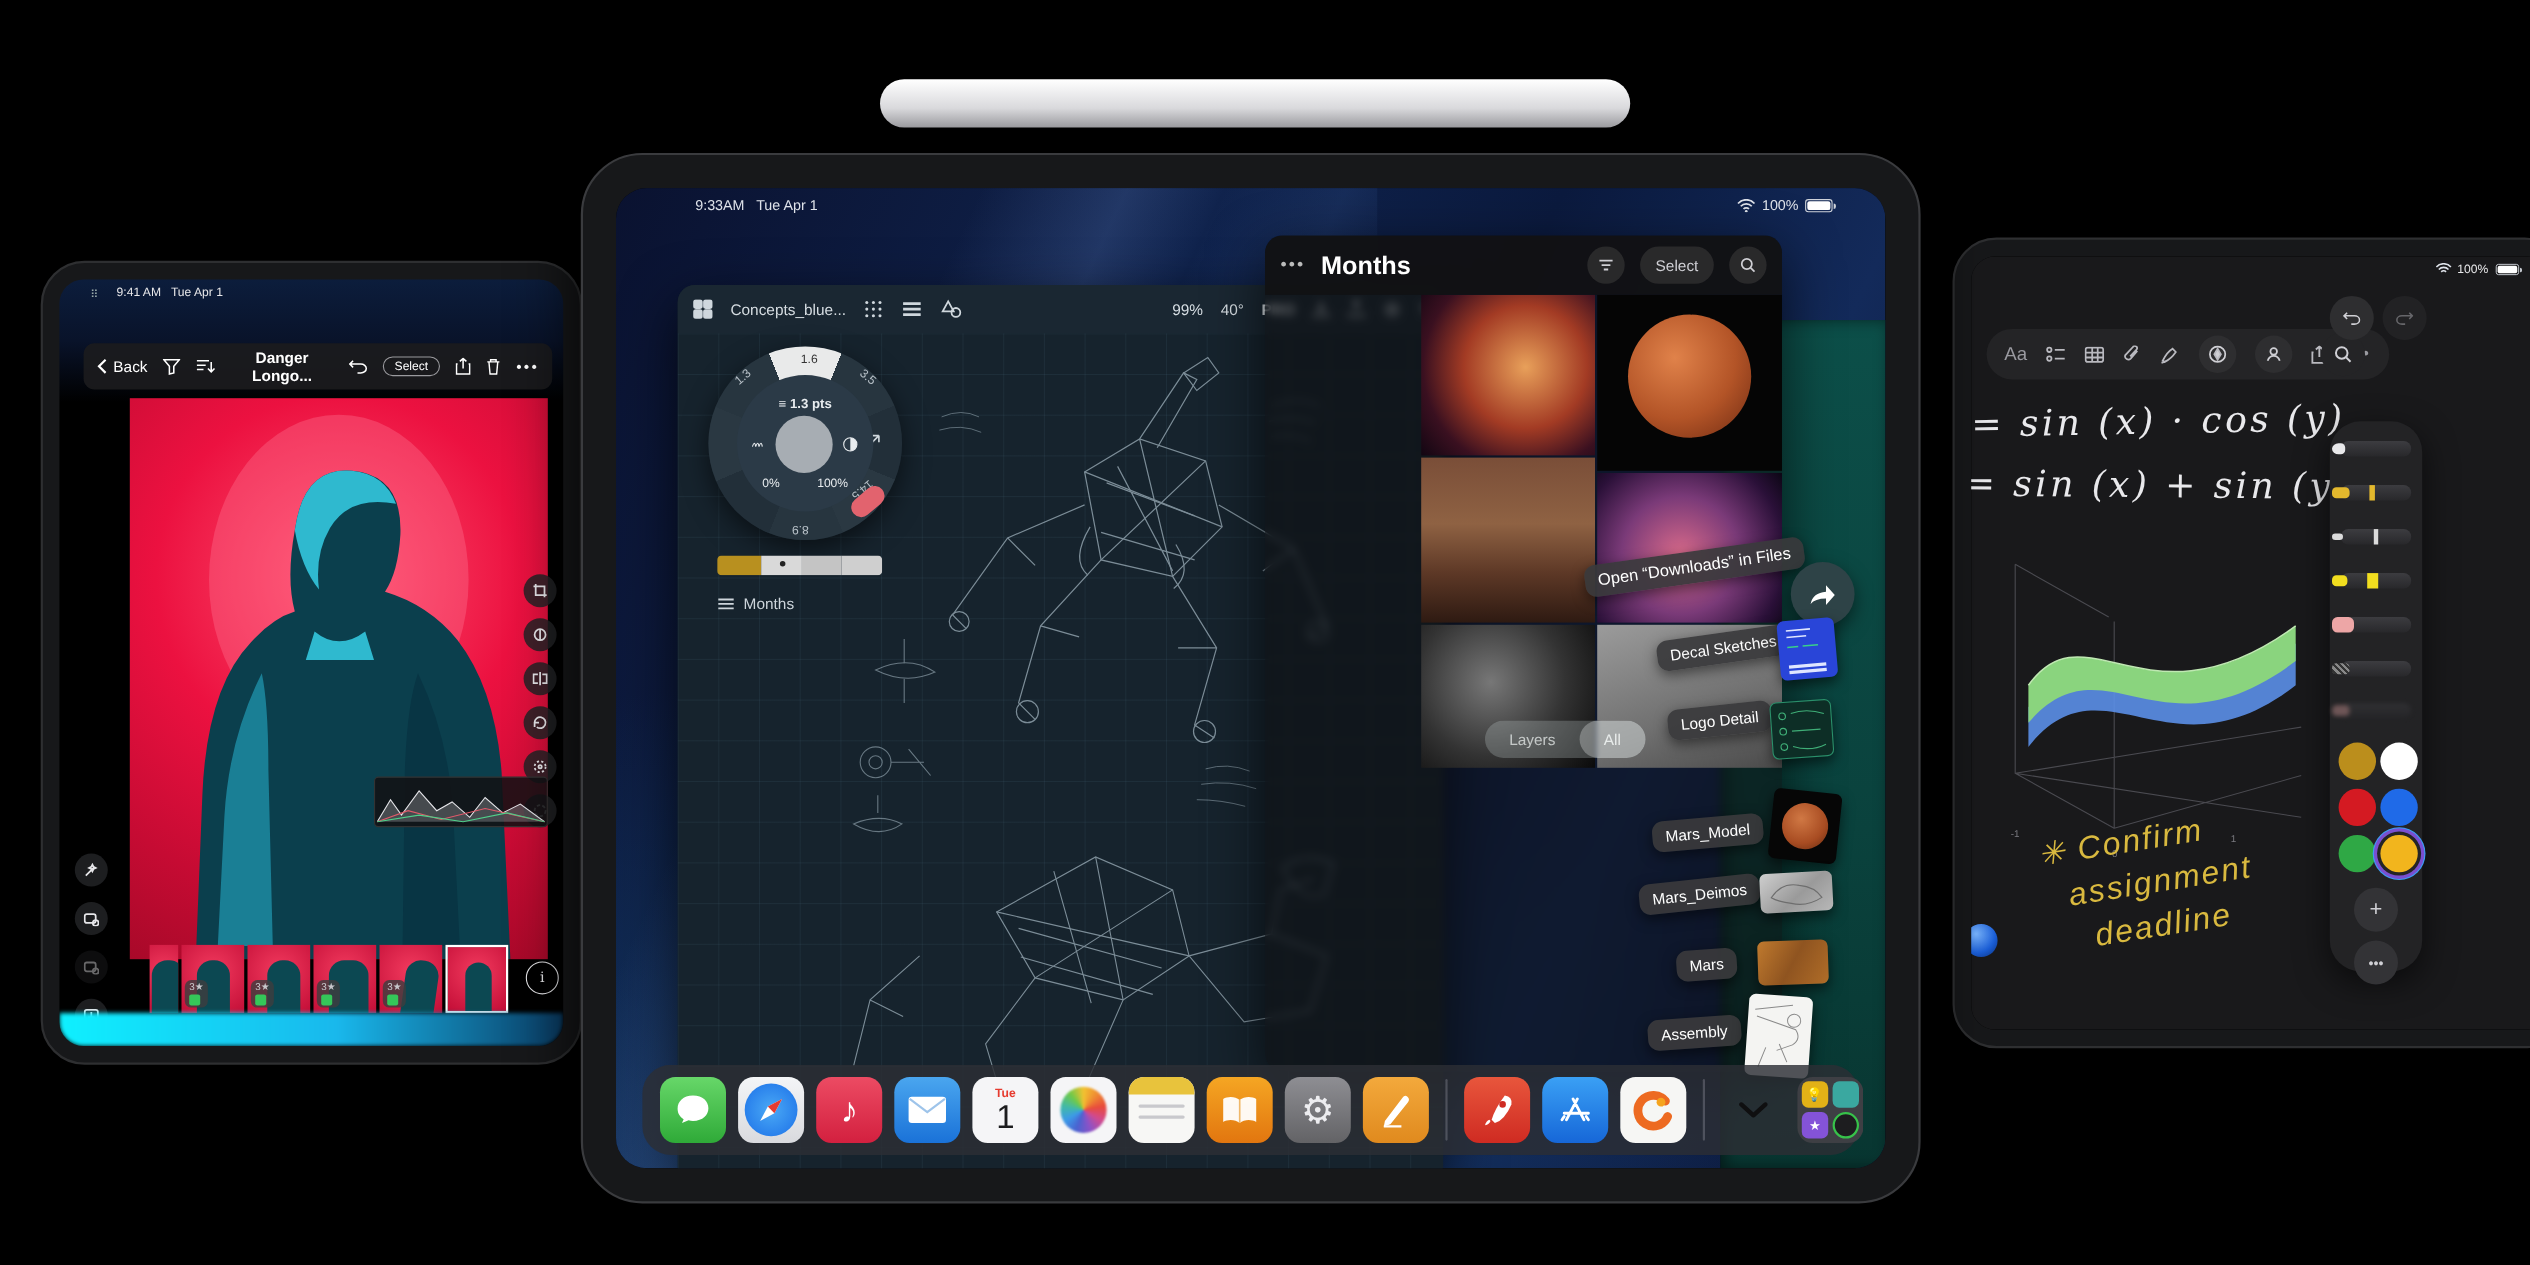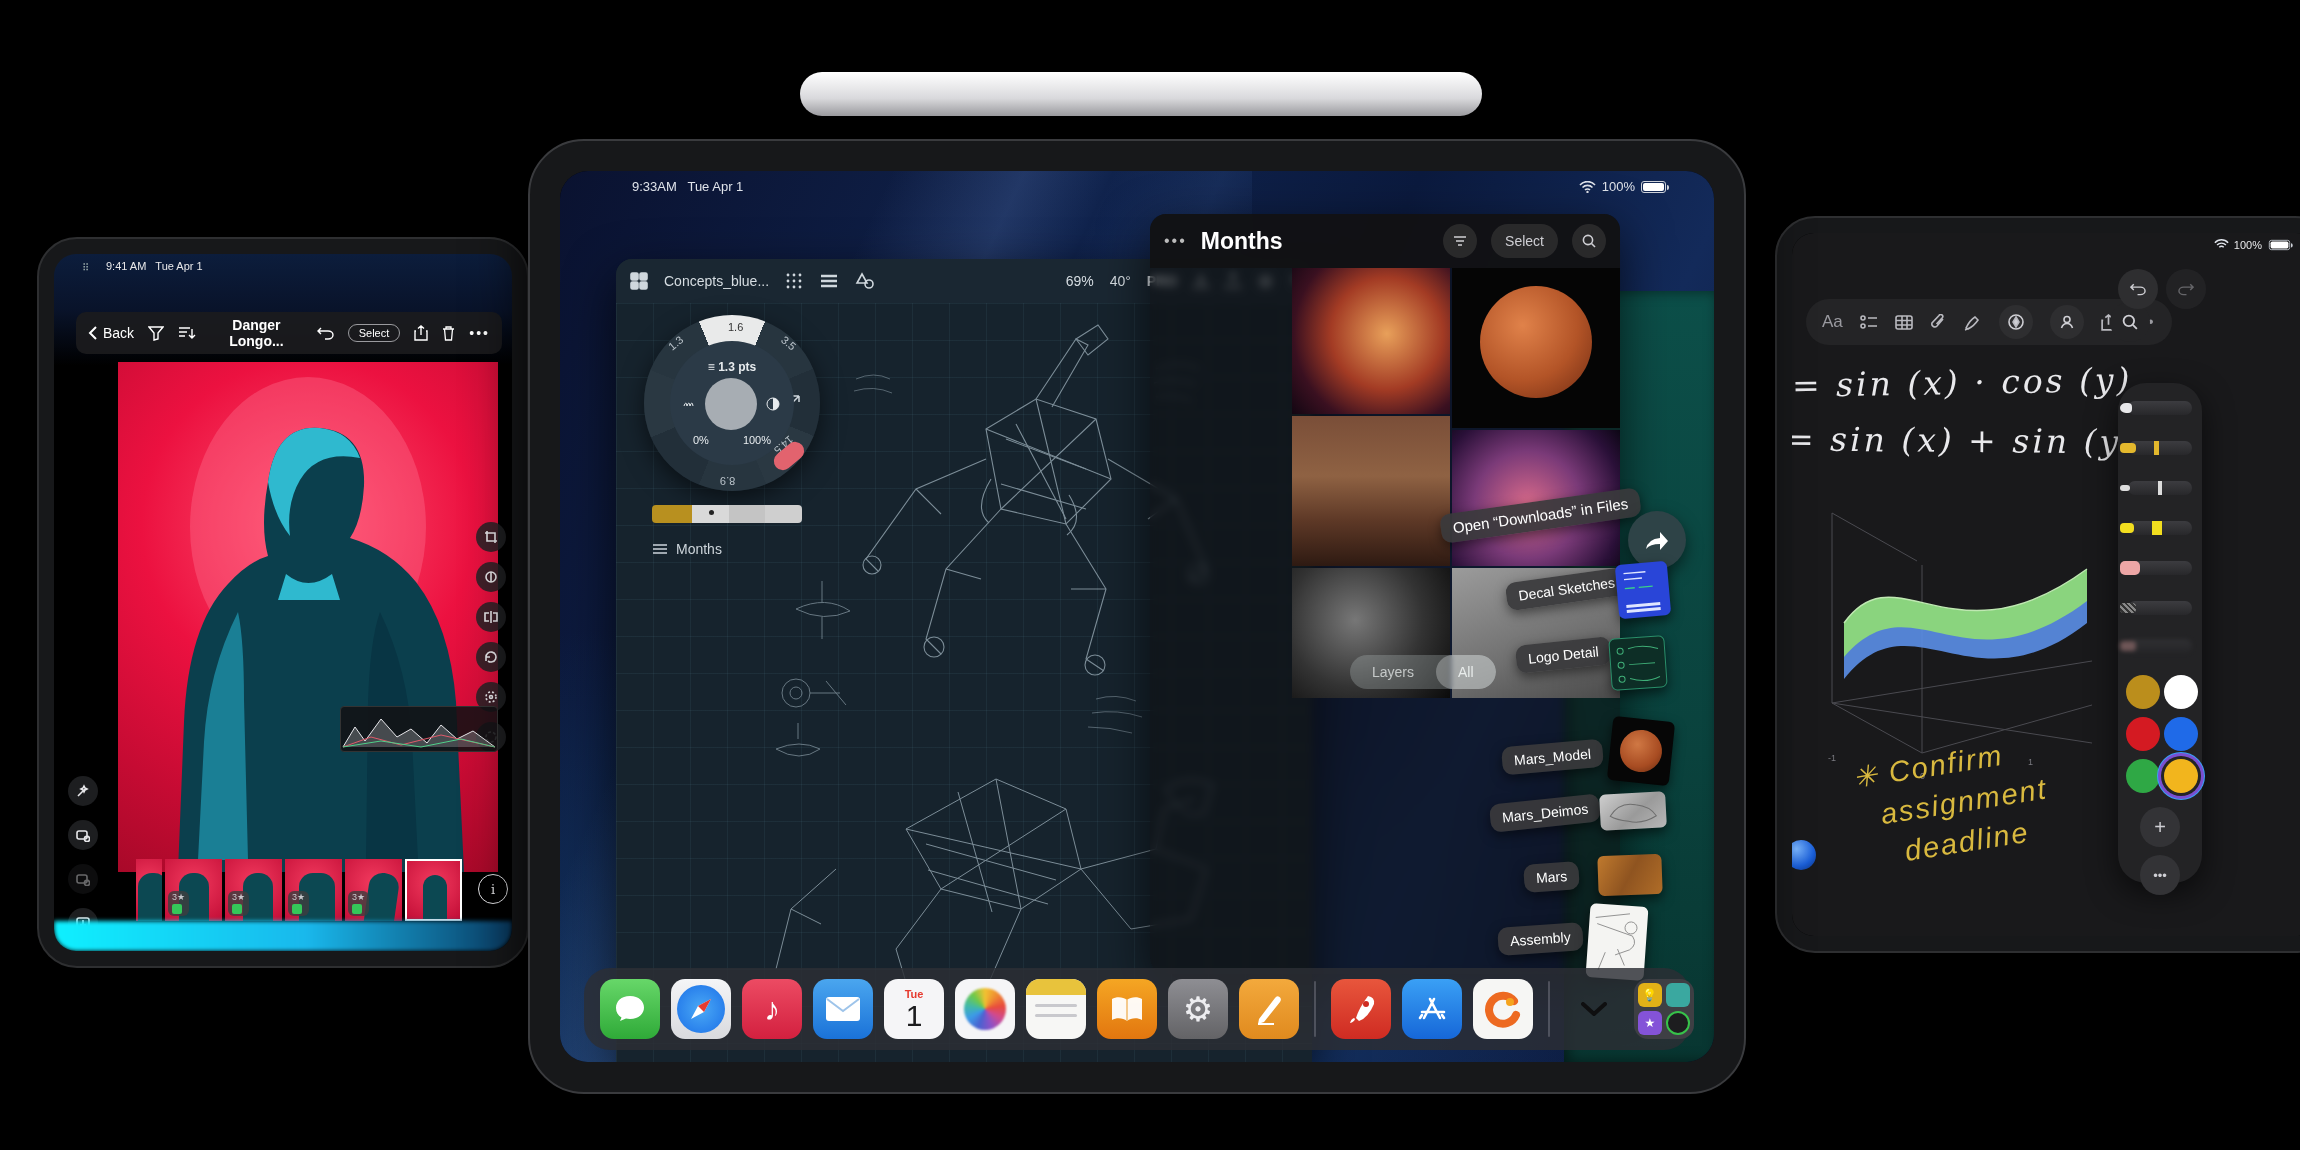--- a/index.html
+++ b/index.html
@@ -334,21 +334,21 @@
               </g>
             </svg>
           <svg width="20" height="16" viewBox="0 0 20 16">
               <path d="M2 3 h16 M2 8 h16 M2 13 h16" stroke-width="2.6"></path>
             </svg>
           <svg width="20" height="18" viewBox="0 0 20 18">
               <path d="M7 2 L12 11 H2 Z"></path>
               <circle cx="14" cy="12" r="4"></circle>
             </svg>
           <span class="flex1"></span>
-          <span>69%</span>
+          <span>99%</span>
           <span>40°</span>
           <span style="font-weight:bold;">PRO</span>
           <svg width="16" height="16" viewBox="0 0 16 16">
               <path d="M8 1 V9 M5 6.5 L8 9.5 L11 6.5 M1 12 V14 H15 V12"></path>
             </svg>
           <svg width="16" height="16" viewBox="0 0 16 16">
               <path d="M8 9 V1 M5 3.5 L8 .5 L11 3.5 M1 12 V14 H15 V12"></path>
             </svg>
           <svg width="17" height="17" viewBox="0 0 17 17">
               <circle cx="8.5" cy="8.5" r="3"></circle>

